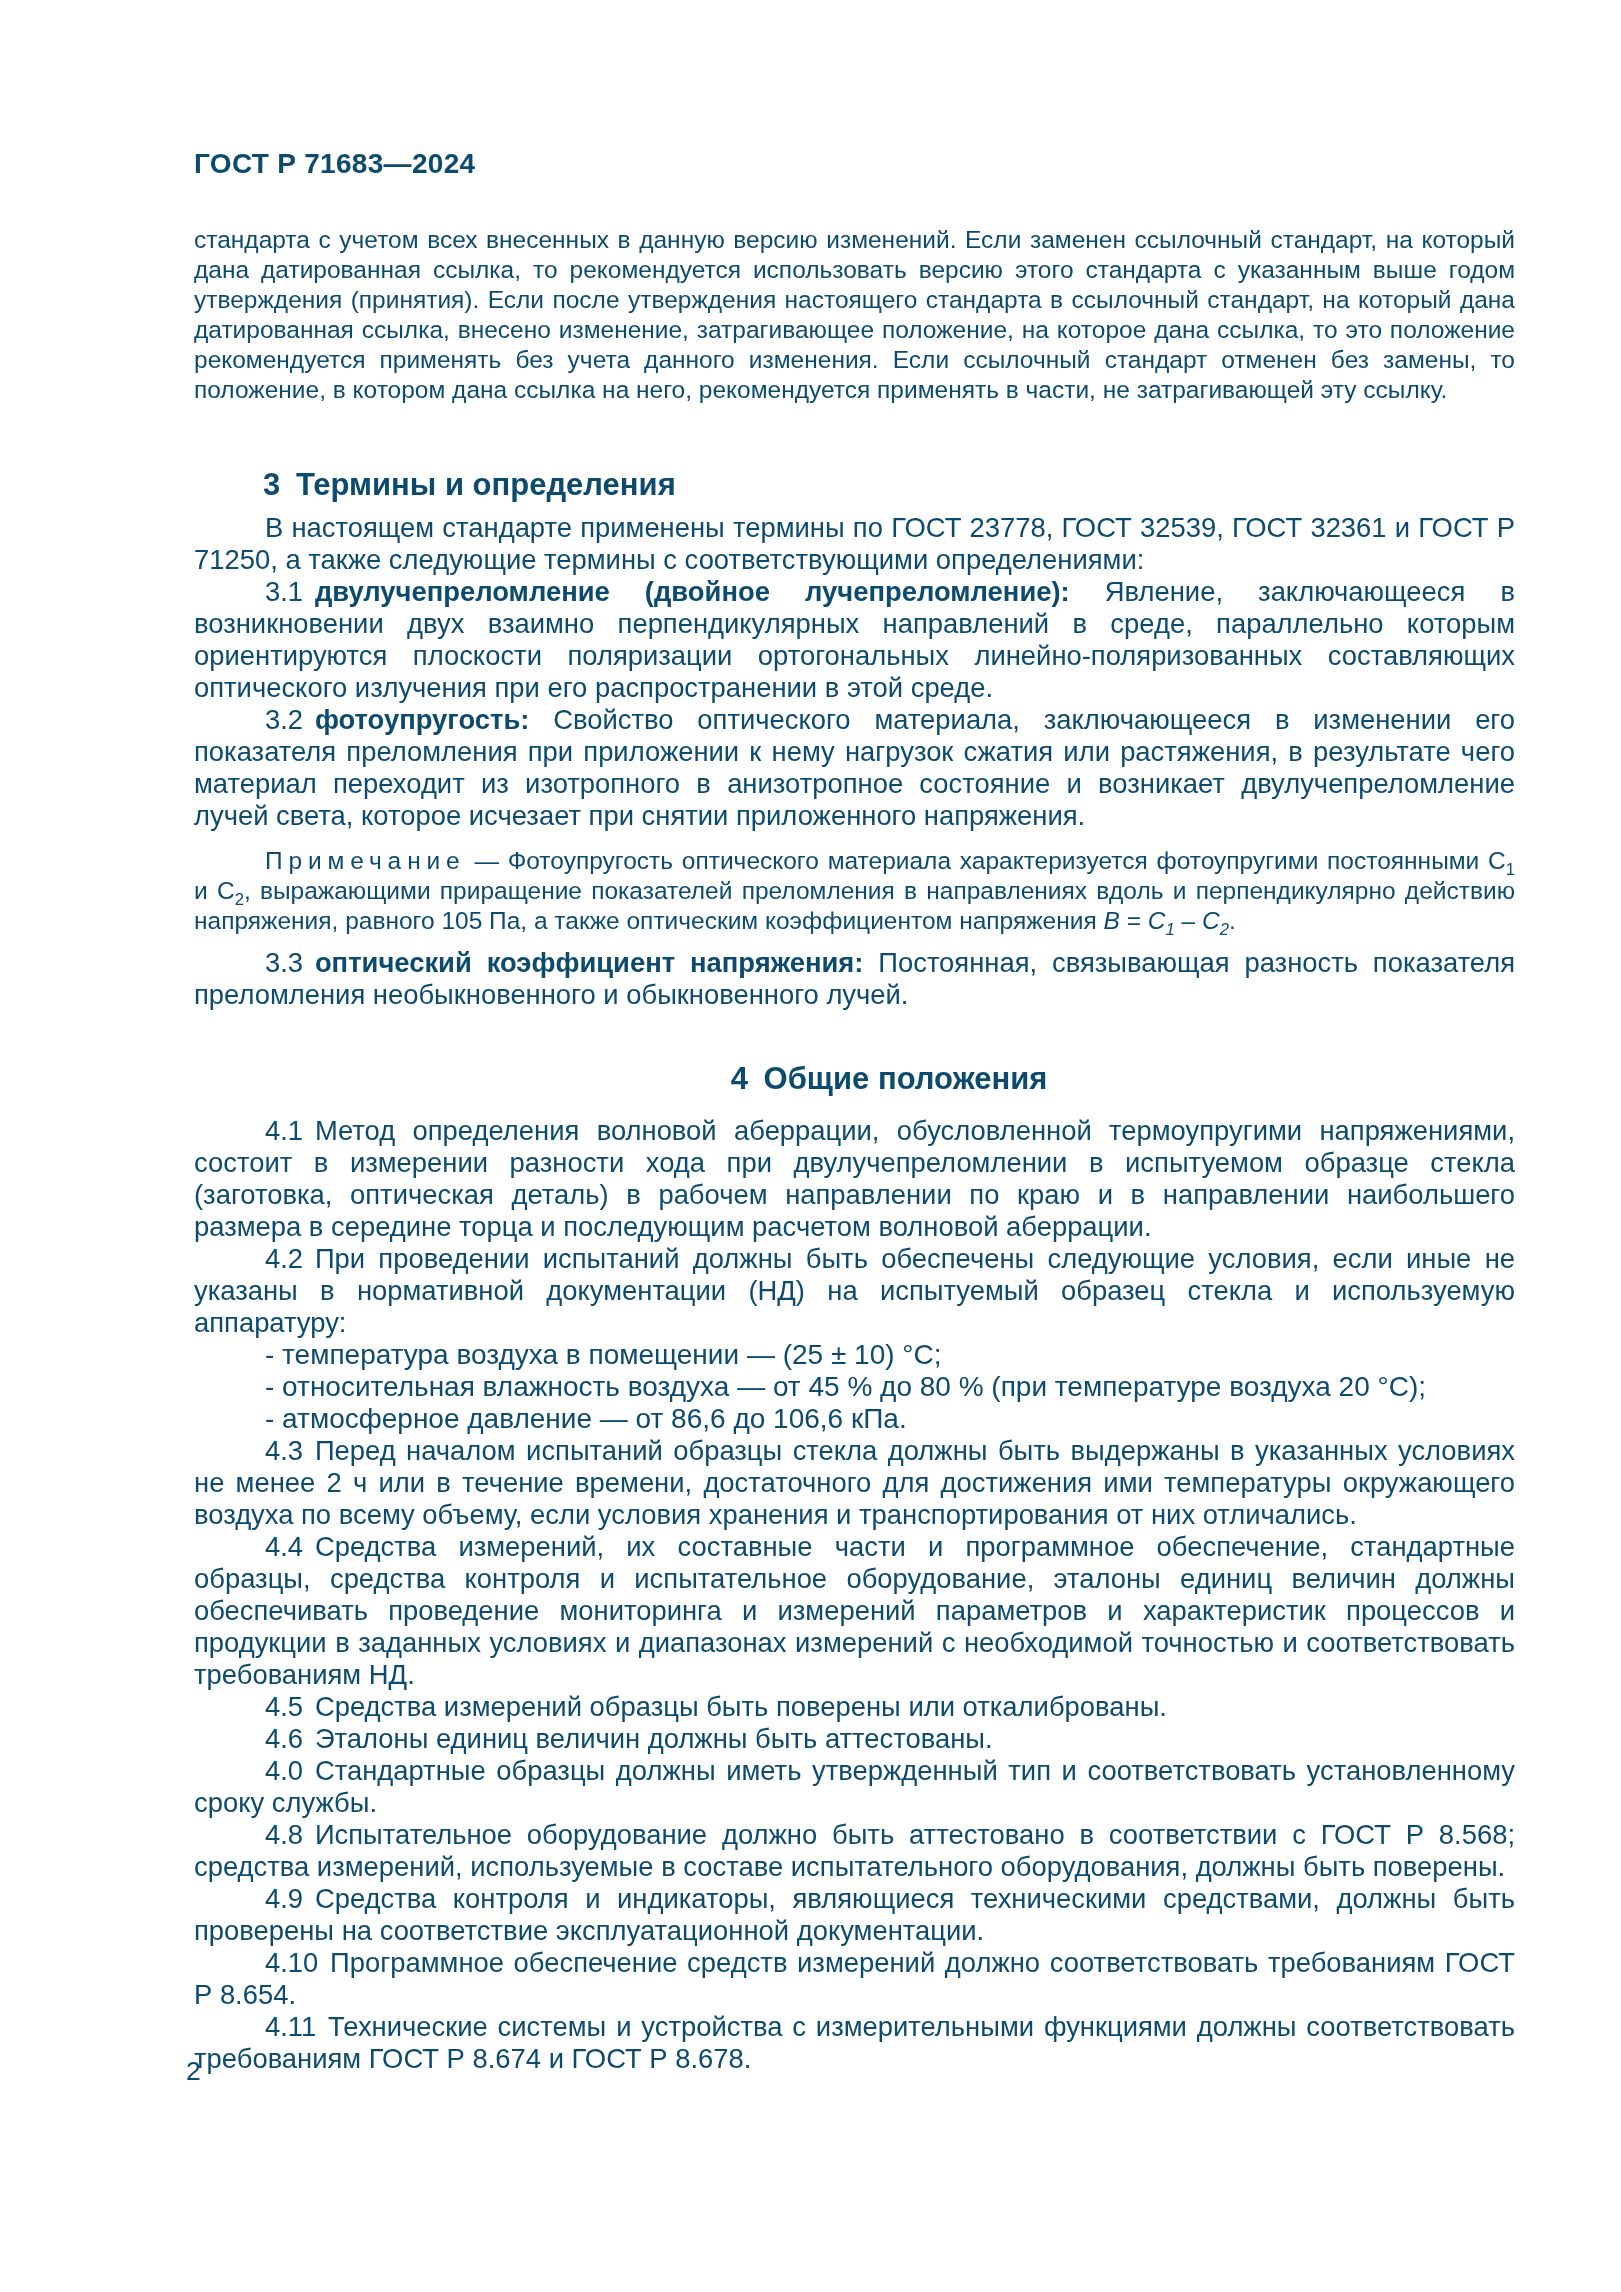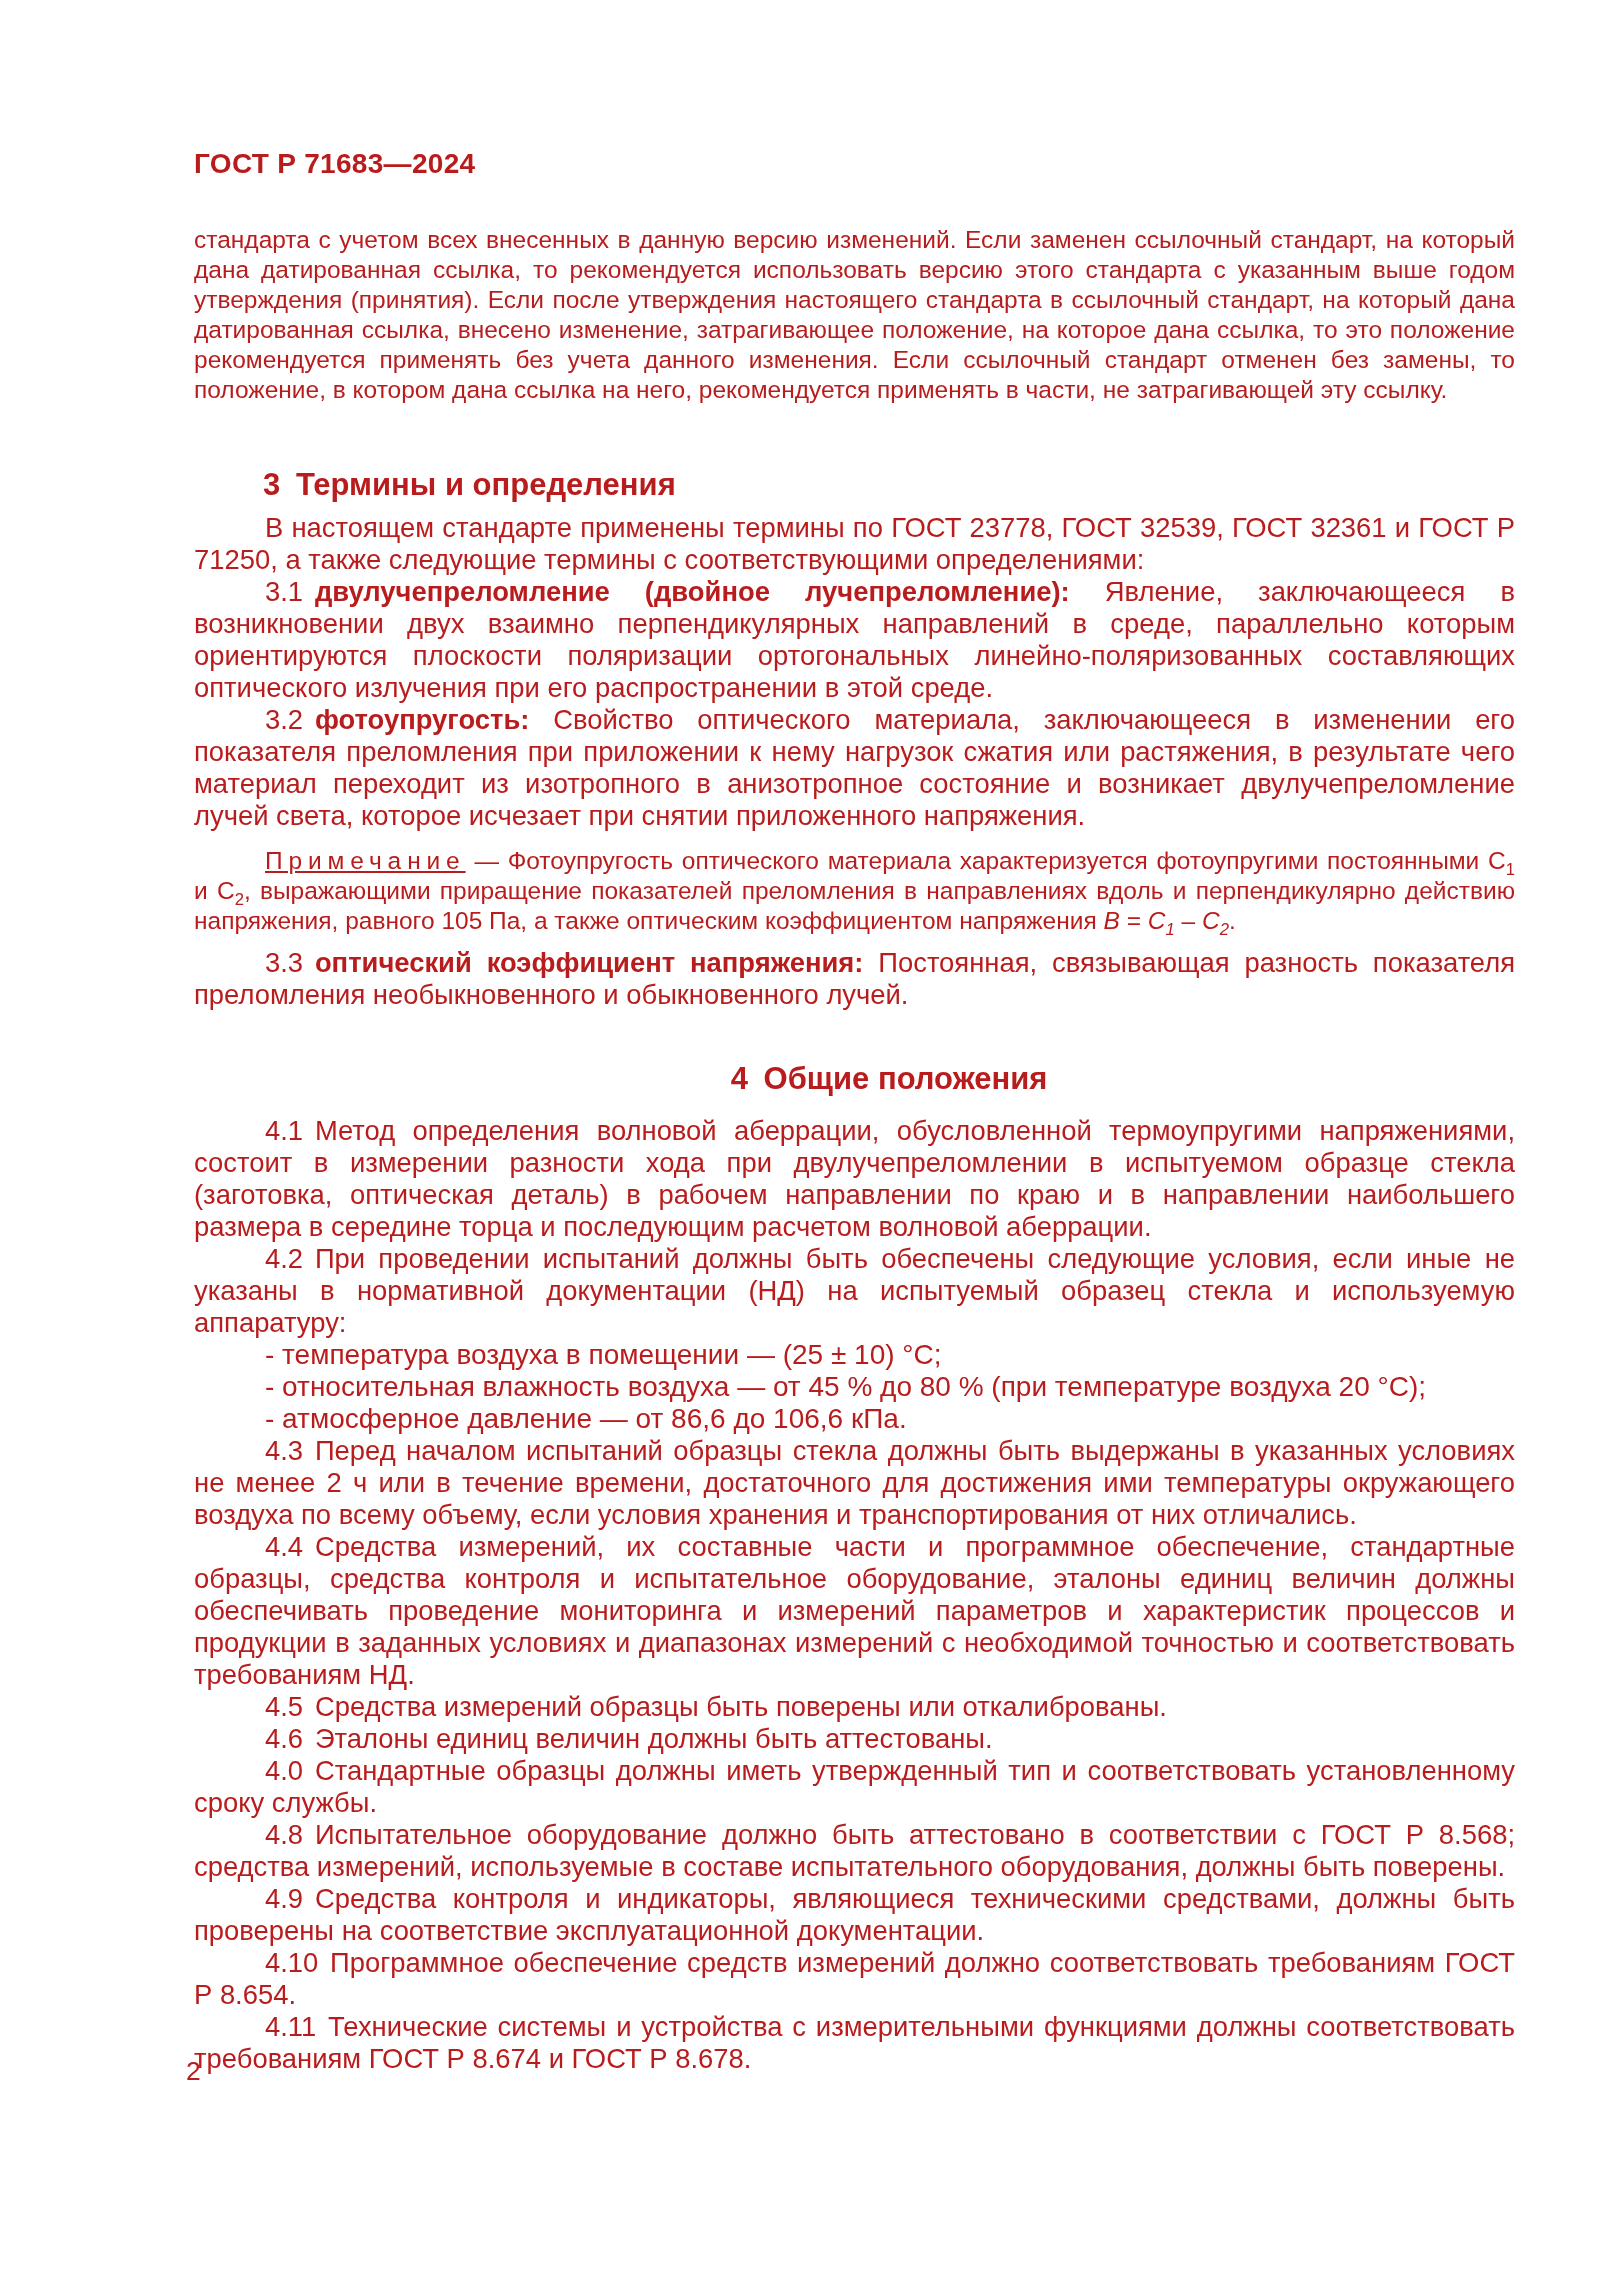--- a/index.html
+++ b/index.html
@@ -3,21 +3,21 @@
 <meta charset="utf-8">
 <style>
   * { margin: 0; padding: 0; box-sizing: border-box; }
   html, body { background: #e8e8e8; }
   .page {
     position: relative;
     width: 1621px;
     height: 2293px;
     background: #ffffff;
     font-family: "Liberation Sans", "DejaVu Sans", sans-serif;
-    color: #b91c1c;
+    color: #0c4a6e;
     overflow: hidden;
   }
   .content {
     margin-left: 194px;
     width: 1321px;
   }
   .doc-header {
     margin-top: 147px;
     font-size: 28px;
     font-weight: 700;
@@ -55,21 +55,21 @@
     text-indent: 71px;
   }
   .note {
     margin-top: 13.7px;
     margin-bottom: 11.8px;
     font-size: 24.5px;
     line-height: 30px;
     text-align: justify;
     text-indent: 71px;
   }
-  .note-label { letter-spacing: 0.24em; text-decoration: underline; }
+  .note-label { letter-spacing: 0.24em; }
   sub { font-size: 0.68em; line-height: 0; }
   .ital { font-style: italic; }
   .page-num {
     position: absolute;
     left: 186px;
     top: 2056px;
     font-size: 26.5px;
     line-height: 31px;
   }
 </style>

